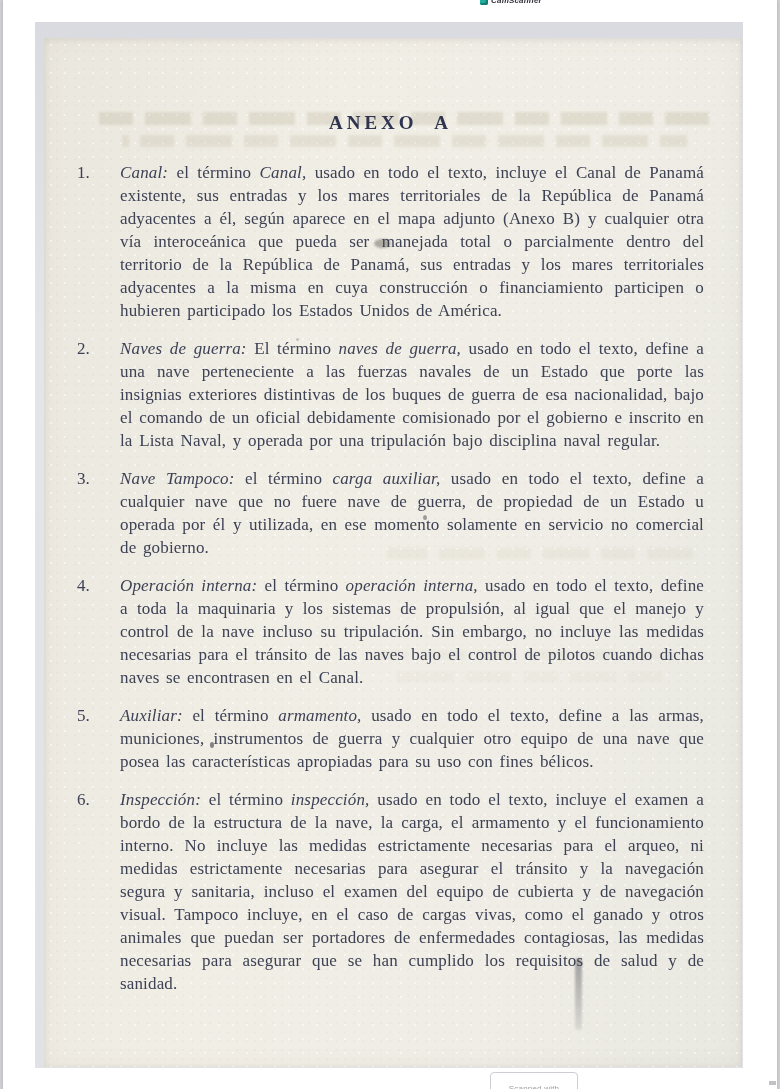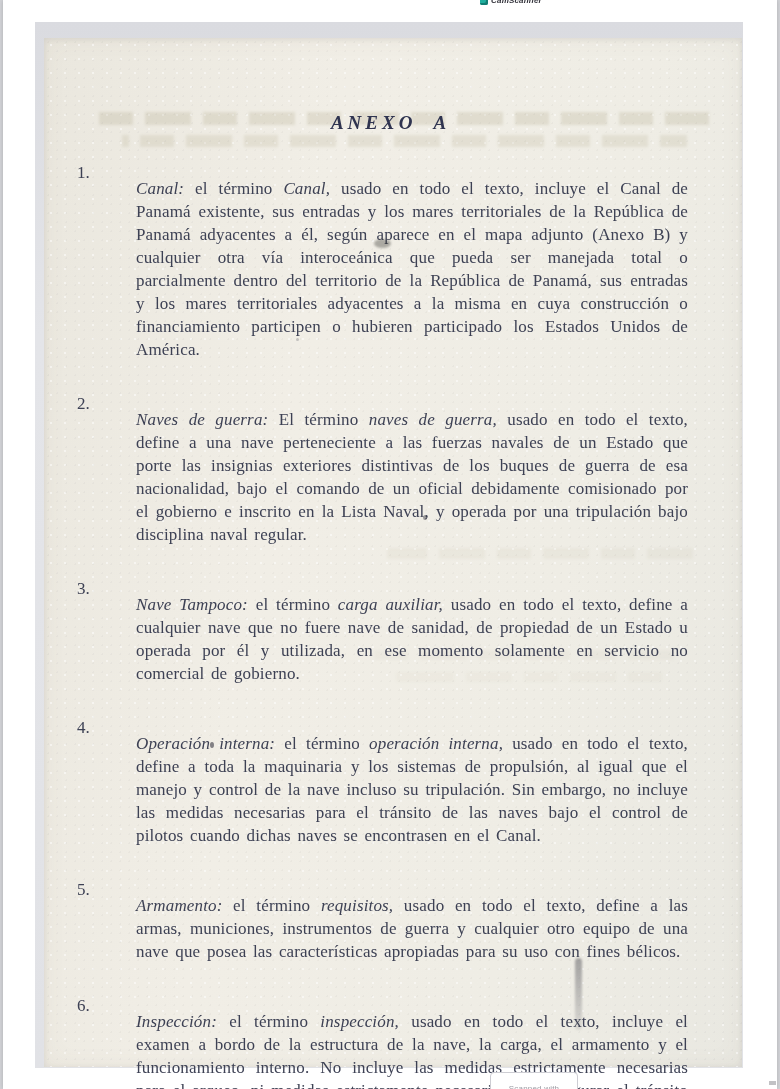--- a/index.html
+++ b/index.html
@@ -12,24 +12,24 @@
          background:linear-gradient(#dadbe0,#e4e5e9 30%,#e1e2e6);}
   .paper{position:absolute;left:9px;top:16px;right:1px;bottom:1px;
          background:linear-gradient(100deg,#eae7de 0%,#f1eee6 35%,#efede5 70%,#e9e8e1 100%);
          box-shadow:inset 0 1px 6px rgba(0,0,0,.08), inset 0 0 24px rgba(120,110,80,.06);}
   .paper::after{content:"";position:absolute;inset:0;pointer-events:none;
          background-image:radial-gradient(rgba(110,110,118,.055) 1px, transparent 1px),
                           radial-gradient(rgba(255,255,255,.5) 1px, transparent 1px);
          background-size:9px 9px,14px 14px;}
   .content{position:relative;padding:58px 38px 0 33px;z-index:2;}
   .doc-title{margin:16px 0 27px;text-align:center;font-size:19px;font-weight:bold;
-         letter-spacing:4px;word-spacing:9px;color:#2f3450;font-style:italic;}
+         letter-spacing:4px;word-spacing:9px;color:#2f3450;}
   .def-item{display:flex;margin-bottom:15px;color:#3d4154;}
   .def-num{flex:none;width:43px;font-size:17px;line-height:23px;}
-  .def-body{flex:1;margin:16px;font-size:17px;line-height:23px;text-align:justify;
+  .def-body{flex:1;margin:0;font-size:17px;line-height:23px;text-align:justify;
          word-spacing:2.2px;letter-spacing:.15px;}
   .def-body em{font-style:italic;}
   
   .ghost{position:absolute;filter:blur(1.7px);pointer-events:none;z-index:1;
          background:repeating-linear-gradient(90deg,
             rgba(148,140,98,.32) 0 34px, rgba(148,140,98,0) 34px 46px,
             rgba(148,140,98,.32) 46px 92px, rgba(148,140,98,0) 92px 104px);}
   
   .stain{position:absolute;pointer-events:none;z-index:3;}
   
@@ -79,29 +79,29 @@
               <div class="def-item">
                 <span class="def-num">1.</span>
                 <p class="def-body"><em>Canal:</em><span> el término </span><em>Canal,</em><span> usado en todo el texto, incluye el Canal de Panamá existente, sus entradas y los mares territoriales de la República de Panamá adyacentes a él, según aparece en el mapa adjunto (Anexo B) y cualquier otra vía interoceánica que pueda ser manejada total o parcialmente dentro del territorio de la República de Panamá, sus entradas y los mares territoriales adyacentes a la misma en cuya construcción o financiamiento participen o hubieren participado los Estados Unidos de América.</span></p>
               </div>
               <div class="def-item">
                 <span class="def-num">2.</span>
                 <p class="def-body"><em>Naves de guerra:</em><span> El término </span><em>naves de guerra,</em><span> usado en todo el texto, define a una nave perteneciente a las fuerzas navales de un Estado que porte las insignias exteriores distintivas de los buques de guerra de esa nacionalidad, bajo el comando de un oficial debidamente comisionado por el gobierno e inscrito en la Lista Naval, y operada por una tripulación bajo disciplina naval regular.</span></p>
               </div>
               <div class="def-item">
                 <span class="def-num">3.</span>
-                <p class="def-body"><em>Nave Tampoco:</em><span> el término </span><em>carga auxiliar,</em><span> usado en todo el texto, define a cualquier nave que no fuere nave de sanidad, de propiedad de un Estado u operada por él y utilizada, en ese momento solamente en servicio no comercial de gobierno.</span></p>
+                <p class="def-body"><em>Nave Tampoco:</em><span> el término </span><em>carga auxiliar,</em><span> usado en todo el texto, define a cualquier nave que no fuere nave de guerra, de propiedad de un Estado u operada por él y utilizada, en ese momento solamente en servicio no comercial de gobierno.</span></p>
               </div>
               <div class="def-item">
                 <span class="def-num">4.</span>
                 <p class="def-body"><em>Operación interna:</em><span> el término </span><em>operación interna,</em><span> usado en todo el texto, define a toda la maquinaria y los sistemas de propulsión, al igual que el manejo y control de la nave incluso su tripulación. Sin embargo, no incluye las medidas necesarias para el tránsito de las naves bajo el control de pilotos cuando dichas naves se encontrasen en el Canal.</span></p>
               </div>
               <div class="def-item">
                 <span class="def-num">5.</span>
-                <p class="def-body"><em>Armamento:</em><span> el término </span><em>requisitos,</em><span> usado en todo el texto, define a las armas, municiones, instrumentos de guerra y cualquier otro equipo de una nave que posea las características apropiadas para su uso con fines bélicos.</span></p>
+                <p class="def-body"><em>Auxiliar:</em><span> el término </span><em>armamento,</em><span> usado en todo el texto, define a las armas, municiones, instrumentos de guerra y cualquier otro equipo de una nave que posea las características apropiadas para su uso con fines bélicos.</span></p>
               </div>
               <div class="def-item">
                 <span class="def-num">6.</span>
                 <p class="def-body"><em>Inspección:</em><span> el término </span><em>inspección,</em><span> usado en todo el texto, incluye el examen a bordo de la estructura de la nave, la carga, el armamento y el funcionamiento interno. No incluye las medidas estrictamente necesarias para el arqueo, ni medidas estrictamente necesarias para asegurar el tránsito y la navegación segura y sanitaria, incluso el examen del equipo de cubierta y de navegación visual. Tampoco incluye, en el caso de cargas vivas, como el ganado y otros animales que puedan ser portadores de enfermedades contagiosas, las medidas necesarias para asegurar que se han cumplido los requisitos de salud y de sanidad.</span></p>
               </div>
             </div>
         </div>
 
       </div>
     </div>

